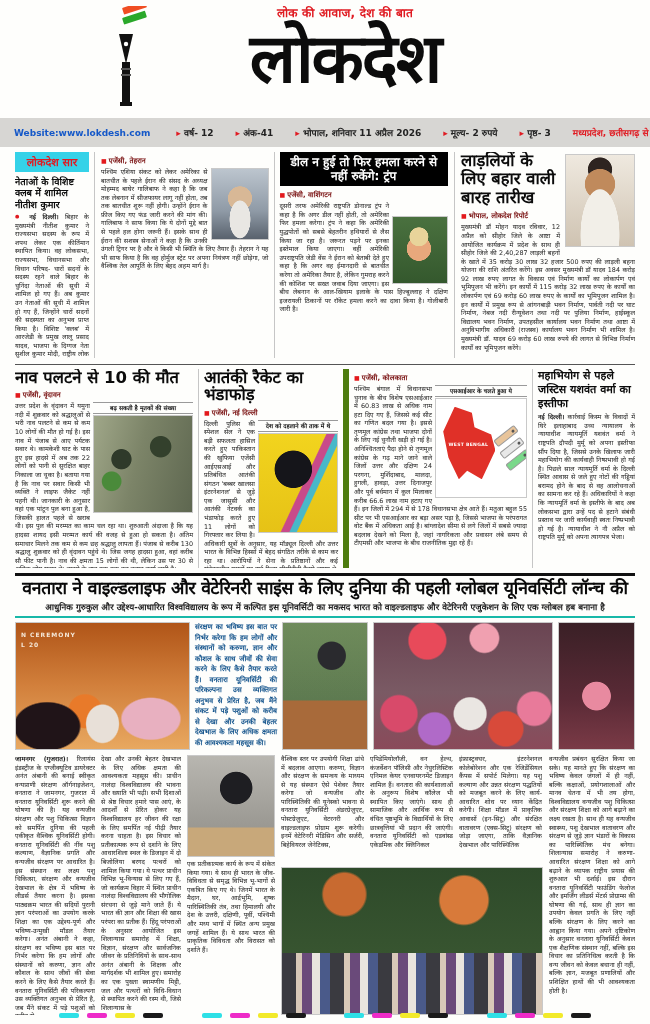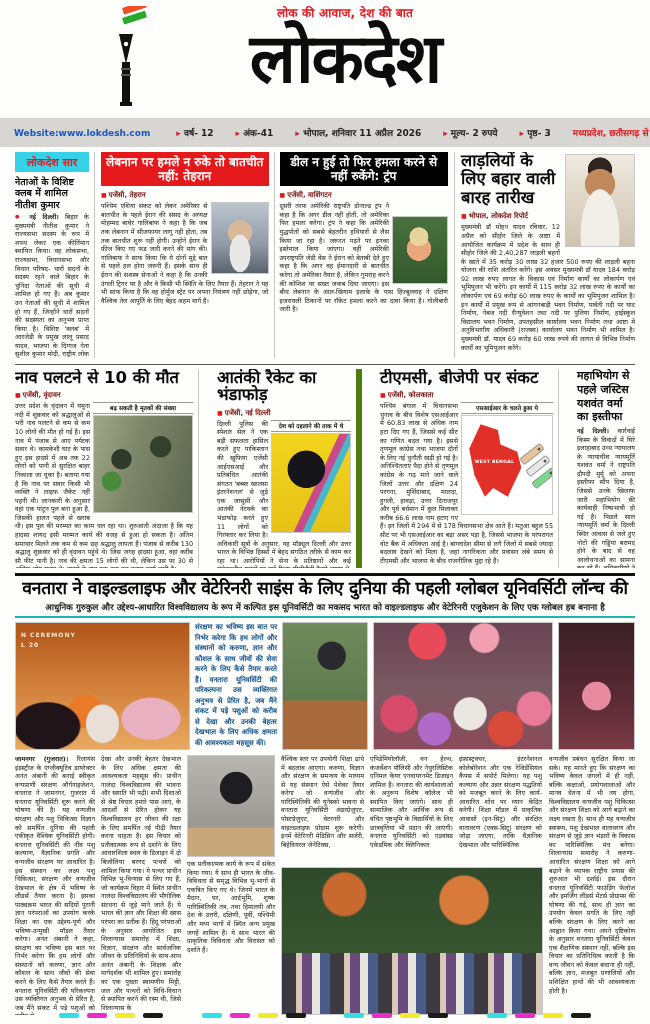--- a/index.html
+++ b/index.html
@@ -57,21 +57,21 @@
   .ladli { flex:1; padding-left:6px; overflow:hidden; }
   .ph.cm { float:right; width:70px; height:93px; margin:2px 0 3px 5px;
     background: radial-gradient(ellipse at 50% 88%, #f2efe8 0 40%, rgba(0,0,0,0) 41%),
                 radial-gradient(circle at 50% 32%, #c08a5c 0 21%, rgba(0,0,0,0) 22%),
                 radial-gradient(circle at 50% 16%, #2e2420 0 14%, rgba(0,0,0,0) 15%),
                 linear-gradient(180deg,#efe9df,#cfc3b2); }
   .ladli-hl { font-size:16.5px; font-weight:bold; line-height:1.12; color:#0b0b0b; margin-bottom:4px; }
   .ladli-sub { font-size:9px; font-weight:bold; color:#a01818; line-height:1.2; margin-bottom:2px; }
 
   
-  .midrow { display:flex; margin:6px 15px 0; height:204px; border-top:1px solid #555; padding-top:4px; overflow:hidden;gap:13px; }
+  .midrow { display:flex; margin:6px 15px 0; height:204px; border-top:1px solid #555; padding-top:4px; overflow:hidden; }
   .mcol { overflow:hidden; }
   .mcol h2 { font-size:16.5px; line-height:1.05; color:#0b0b0b; margin-bottom:1px; }
   .m1 { width:184px; flex:none; border-right:1px solid #c6c6c6; padding-right:5px; }
   .m2 { width:150px; flex:none; border-right:6px solid #4d7c0f; padding:0 5px; }
   .m3 { width:184px; flex:none; border-right:1px solid #c6c6c6; padding:0 5px; }
   .m4 { flex:1; padding-left:5px; }
   .figwrap { float:right; margin:0 0 2px 3px; }
   .figwrap.f1 { width:100px; } .figwrap.f2 { width:80px; } .figwrap.f3 { width:92px; }
   .ph.boat { width:100%; height:98px;
     background: radial-gradient(circle at 28% 45%, #2f3a2a 0 11%, rgba(0,0,0,0) 12%),
@@ -188,21 +188,20 @@
 
     <aside class="sb">
       <div class="sb-head">लोकदेश सार</div>
       <h3 class="sb-hl">नेताओं के विशिष्ट क्लब में शामिल नीतीश कुमार</h3>
       <p class="body6 sb-body"><b class="dl">नई दिल्ली।</b><span> बिहार के मुख्यमंत्री नीतीश कुमार ने राज्यसभा सदस्य के रूप में शपथ लेकर एक कीर्तिमान स्थापित किया। वह लोकसभा, राज्यसभा, विधानसभा और विधान परिषद- चारों सदनों के सदस्य रहने वाले बिहार के चुनिंदा नेताओं की सूची में शामिल हो गए हैं। अब कुमार उन नेताओं की सूची में शामिल हो गए हैं, जिन्होंने चारों सदनों की सदस्यता का अनुभव प्राप्त किया है। विशिष्ट 'क्लब' में आरजेडी के प्रमुख लालू प्रसाद यादव, भाजपा के दिग्गज नेता सुशील कुमार मोदी, राष्ट्रीय लोक मोर्चा प्रमुख उपेंद्र कुशवाहा और पूर्व केंद्रीय मंत्री रामकृपाल का नाम भी शामिल है।</span></p>
     </aside>
 
     <div class="centerzone">
       <div class="leadcols">
         <article class="lcol l1">
-          <div class="hbox red">लेबनान पर हमले न रुके तो बातचीत नहीं: तेहरान</div>
           <div class="byline">एजेंसी, तेहरान</div>
           <div class="ph iran"></div>
           <p class="body6">पश्चिम एशिया संकट को लेकर अमेरिका से बातचीत के पहले ईरान की संसद के अध्यक्ष मोहम्मद बाघेर गालिबाफ ने कहा है कि जब तक लेबनान में सीजफायर लागू नहीं होता, तब तक बातचीत शुरू नहीं होगी। उन्होंने ईरान के फ्रीज किए गए फंड जारी करने की मांग की। गालिबाफ ने साफ किया कि ये दोनों मुद्दे बात से पहले हल होना जरूरी हैं। इसके साथ ही ईरान की सशस्त्र सेनाओं ने कहा है कि उनकी उंगली ट्रिगर पर है और वे किसी भी स्थिति के लिए तैयार हैं। तेहरान ने यह भी साफ किया है कि वह होर्मुज स्ट्रेट पर अपना नियंत्रण नहीं छोड़ेगा, जो वैश्विक तेल आपूर्ति के लिए बेहद अहम मार्ग है।</p>
         </article>
         <article class="lcol l2">
           <div class="hbox blue">डील न हुई तो फिर हमला करने से नहीं रुकेंगे: ट्रंप</div>
           <div class="byline">एजेंसी, वाशिंगटन</div>
           <div class="ph trump"></div>
           <p class="body6">दूसरी तरफ अमेरिकी राष्ट्रपति डोनाल्ड ट्रंप ने कहा है कि अगर डील नहीं होती, तो अमेरिका फिर हमला करेगा। ट्रंप ने कहा कि अमेरिकी युद्धपोतों को सबसे बेहतरीन हथियारों से लैस किया जा रहा है। जरूरत पड़ने पर इनका इस्तेमाल किया जाएगा। वहीं अमेरिकी उपराष्ट्रपति जेडी वेंस ने ईरान को बेताबी देते हुए कहा है कि अगर वह ईमानदारी से बातचीत करेगा तो अमेरिका तैयार है, लेकिन गुमराह करने की कोशिश पर सख्त जवाब दिया जाएगा। इस बीच लेबनान के आल-खियाम इलाके के पास हिज्बुल्लाह ने दक्षिण इजरायली ठिकानों पर रॉकेट हमला करने का दावा किया है। गोलीबारी जारी है।</p>
         </article>
@@ -233,21 +232,20 @@
       <h2>आतंकी रैकेट का भंडाफोड़</h2>
       <div class="byline">एजेंसी, नई दिल्ली</div>
       <figure class="figwrap f2">
         <figcaption class="cap">देश को दहलाने की ताक में थे</figcaption>
         <div class="ph terror"></div>
       </figure>
       <p class="body6">दिल्ली पुलिस की स्पेशल सेल ने एक बड़ी सफलता हासिल करते हुए पाकिस्तान की खुफिया एजेंसी आईएसआई और प्रतिबंधित आतंकी संगठन 'बब्बर खालसा इंटरनेशनल' से जुड़े एक जासूसी और आतंकी नेटवर्क का भंडाफोड़ करते हुए 11 लोगों को गिरफ्तार कर लिया है। अधिकारी सूत्रों के अनुसार, यह मॉड्यूल दिल्ली और उत्तर भारत के विभिन्न हिस्सों में बेहद संगठित तरीके से काम कर रहा था। आरोपियों ने सेना के प्रतिष्ठानों और कई संवेदनशील स्थानों पर हाई-रिज्म सीसीटीवी कैमरे लगाए थे, ताकि रणनीतिक गतिविधियों की निगरानी की जा सके। जांच में खुलासा हुआ है कि इन कैमरों की लाइव फीड सिम-आधारित सिस्टम के जरिए सीधे पाकिस्तान में बैठे हैंडलर्स को भेजी जा रही थी। अधिकारियों ने बताया कि देश भर में कई स्थानों पर ऐसे कैमरे लगाए गए हैं। इससे पहले भी गाजियाबाद में भी इसी तरह के एक मॉड्यूल का भंडाफोड़ हुआ था।</p>
     </article>
 
     <article class="mcol m3">
-      <h2>टीएमसी, बीजेपी पर संकट</h2>
       <div class="byline">एजेंसी, कोलकाता</div>
       <figure class="figwrap f3">
         <figcaption class="cap">एसआईआर के चलते हुआ ये</figcaption>
         <div class="ph wbmap">
           <div class="wbshape"></div>
           <span class="wblabel">WEST BENGAL</span>
           <div class="evm">
               <i class="b1"></i>
               <i class="b2"></i>
               <i class="b3"></i>

